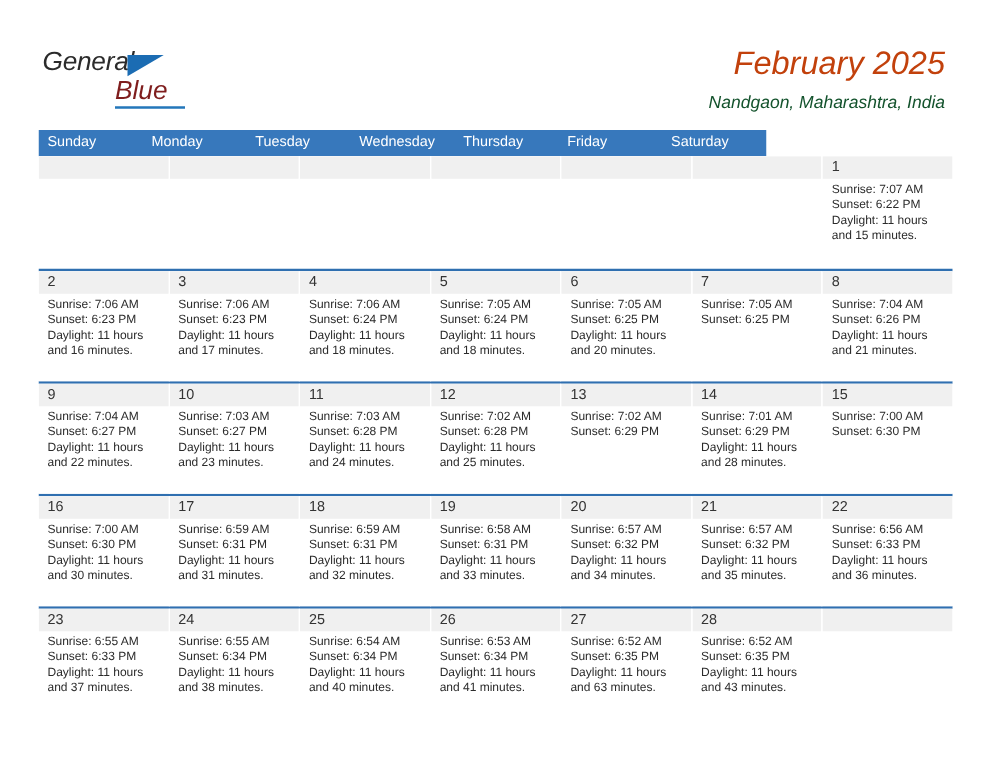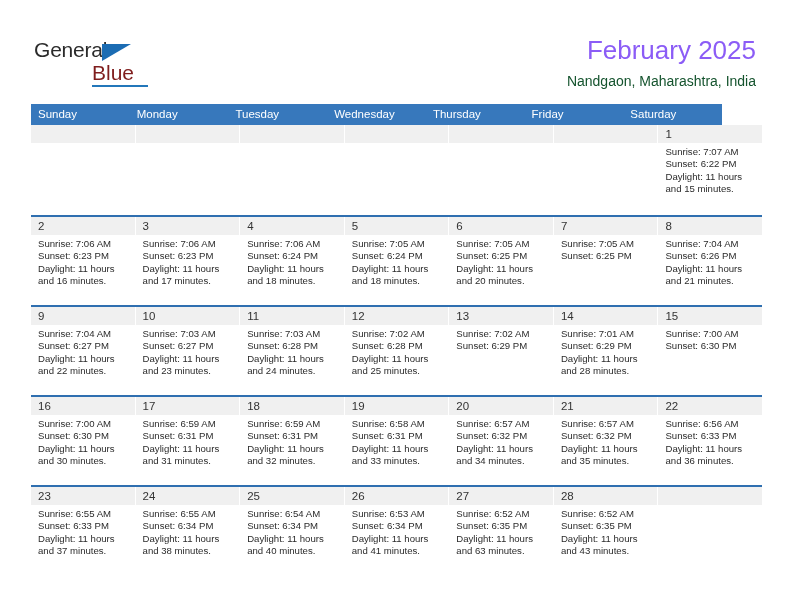--- a/index.html
+++ b/index.html
@@ -16,20 +16,21 @@
     background: #ffffff;
     overflow: hidden;
   }
 
   
   .header {
     position: absolute;
     left: 0; top: 0;
     width: 792px;
     height: 104px;
+    font-style: italic;
   }
   .logo {
     position: absolute;
     left: 34px; top: 38px;
     width: 130px;
     height: 48px;
   }
   .logo-general {
     position: absolute;
     left: 0; top: 0;
@@ -62,21 +63,21 @@
     background: #2377ba;
   }
 
   .title-block {
     position: absolute;
     right: 36px; top: 34px;
     text-align: right;
   }
   .cal-title {
     font-size: 26px;
-    color: #8b5cf6;
+    color: #c2410c;
     font-weight: 400;
     line-height: 32px;
     white-space: nowrap;
   }
   .cal-subtitle {
     margin-top: 6px;
     font-size: 14px;
     color: #14532d;
     font-weight: 400;
     line-height: 18px;
@@ -84,21 +85,21 @@
   }
 
   
   .calendar {
     position: absolute;
     left: 31px; top: 104px;
     width: 731px;
   }
   .dow-row {
     display: flex;
-    width: 691px;
+    width: 582px;
     height: 21px;
     background: #3778bc;
   }
   .dow-cell {
     flex: 1 1 0;
     color: #ffffff;
     font-size: 11.5px;
     line-height: 21px;
     padding-left: 7px;
     white-space: nowrap;

